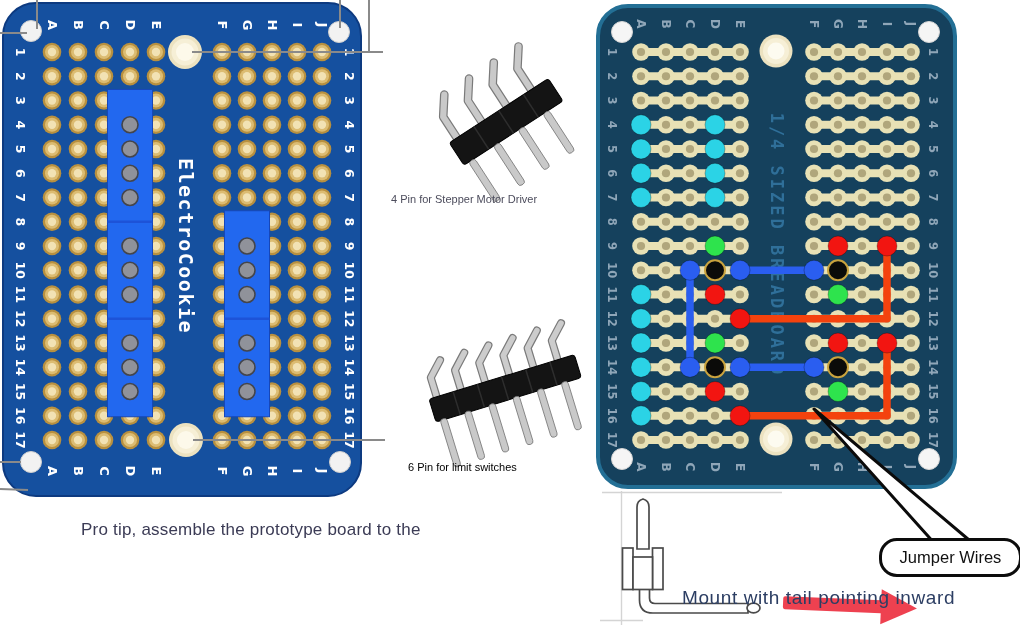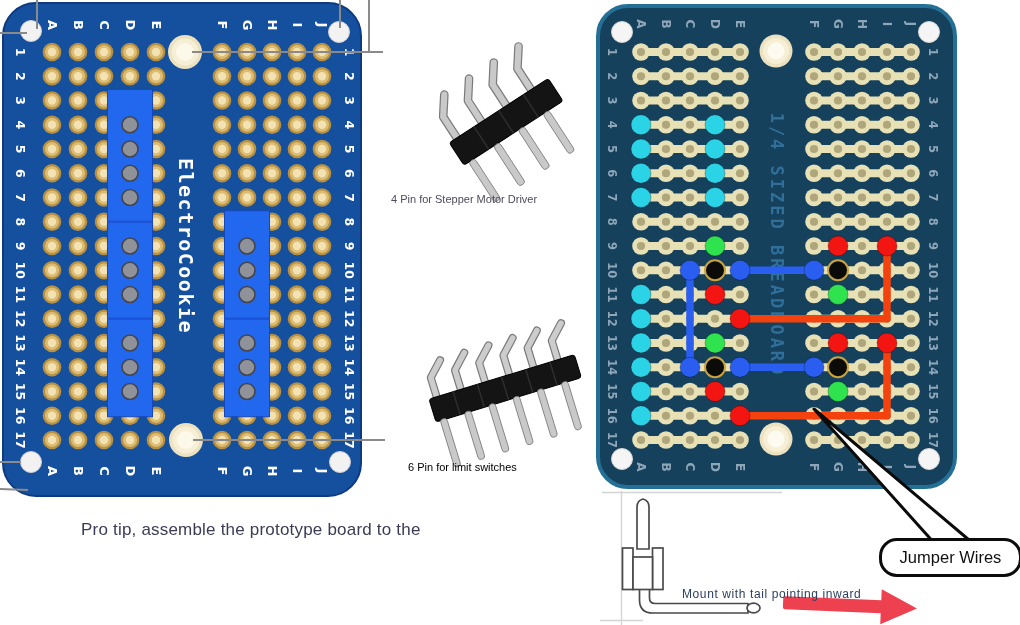--- a/index.html
+++ b/index.html
@@ -3,21 +3,21 @@
 <meta charset="utf-8">
 <style>
   html,body{margin:0;padding:0;background:#ffffff;}
   body{width:1020px;height:625px;position:relative;overflow:hidden;
        font-family:"Liberation Sans", sans-serif;}
   #scene{position:absolute;left:0;top:0;}
   .cap{position:absolute;font-size:11px;color:#4c4c5c;text-align:left;}
   .cap6{color:#000000;}
   .protip{position:absolute;left:37px;top:516px;width:390px;
           font-size:17px;line-height:27.5px;color:#3b3b55;letter-spacing:0.2px;margin-left:44px;}
-  .mountnote{position:absolute;left:682px;top:587px;font-size:12px;
+  .mountnote{position:absolute;left:682px;top:587px;font-size:19px;
              color:#2c3e63;letter-spacing:0.6px;}
   .jumper-pill{position:absolute;left:879px;top:538px;width:137px;height:33px;
                background:#ffffff;border:3.2px solid #0c0c0c;border-radius:18px;
                display:flex;align-items:center;justify-content:center;
                font-size:16.5px;color:#101010;}
 </style>
 </head>
 <body>
 
 <svg id="scene" width="1020" height="625" viewBox="0 0 1020 625">

